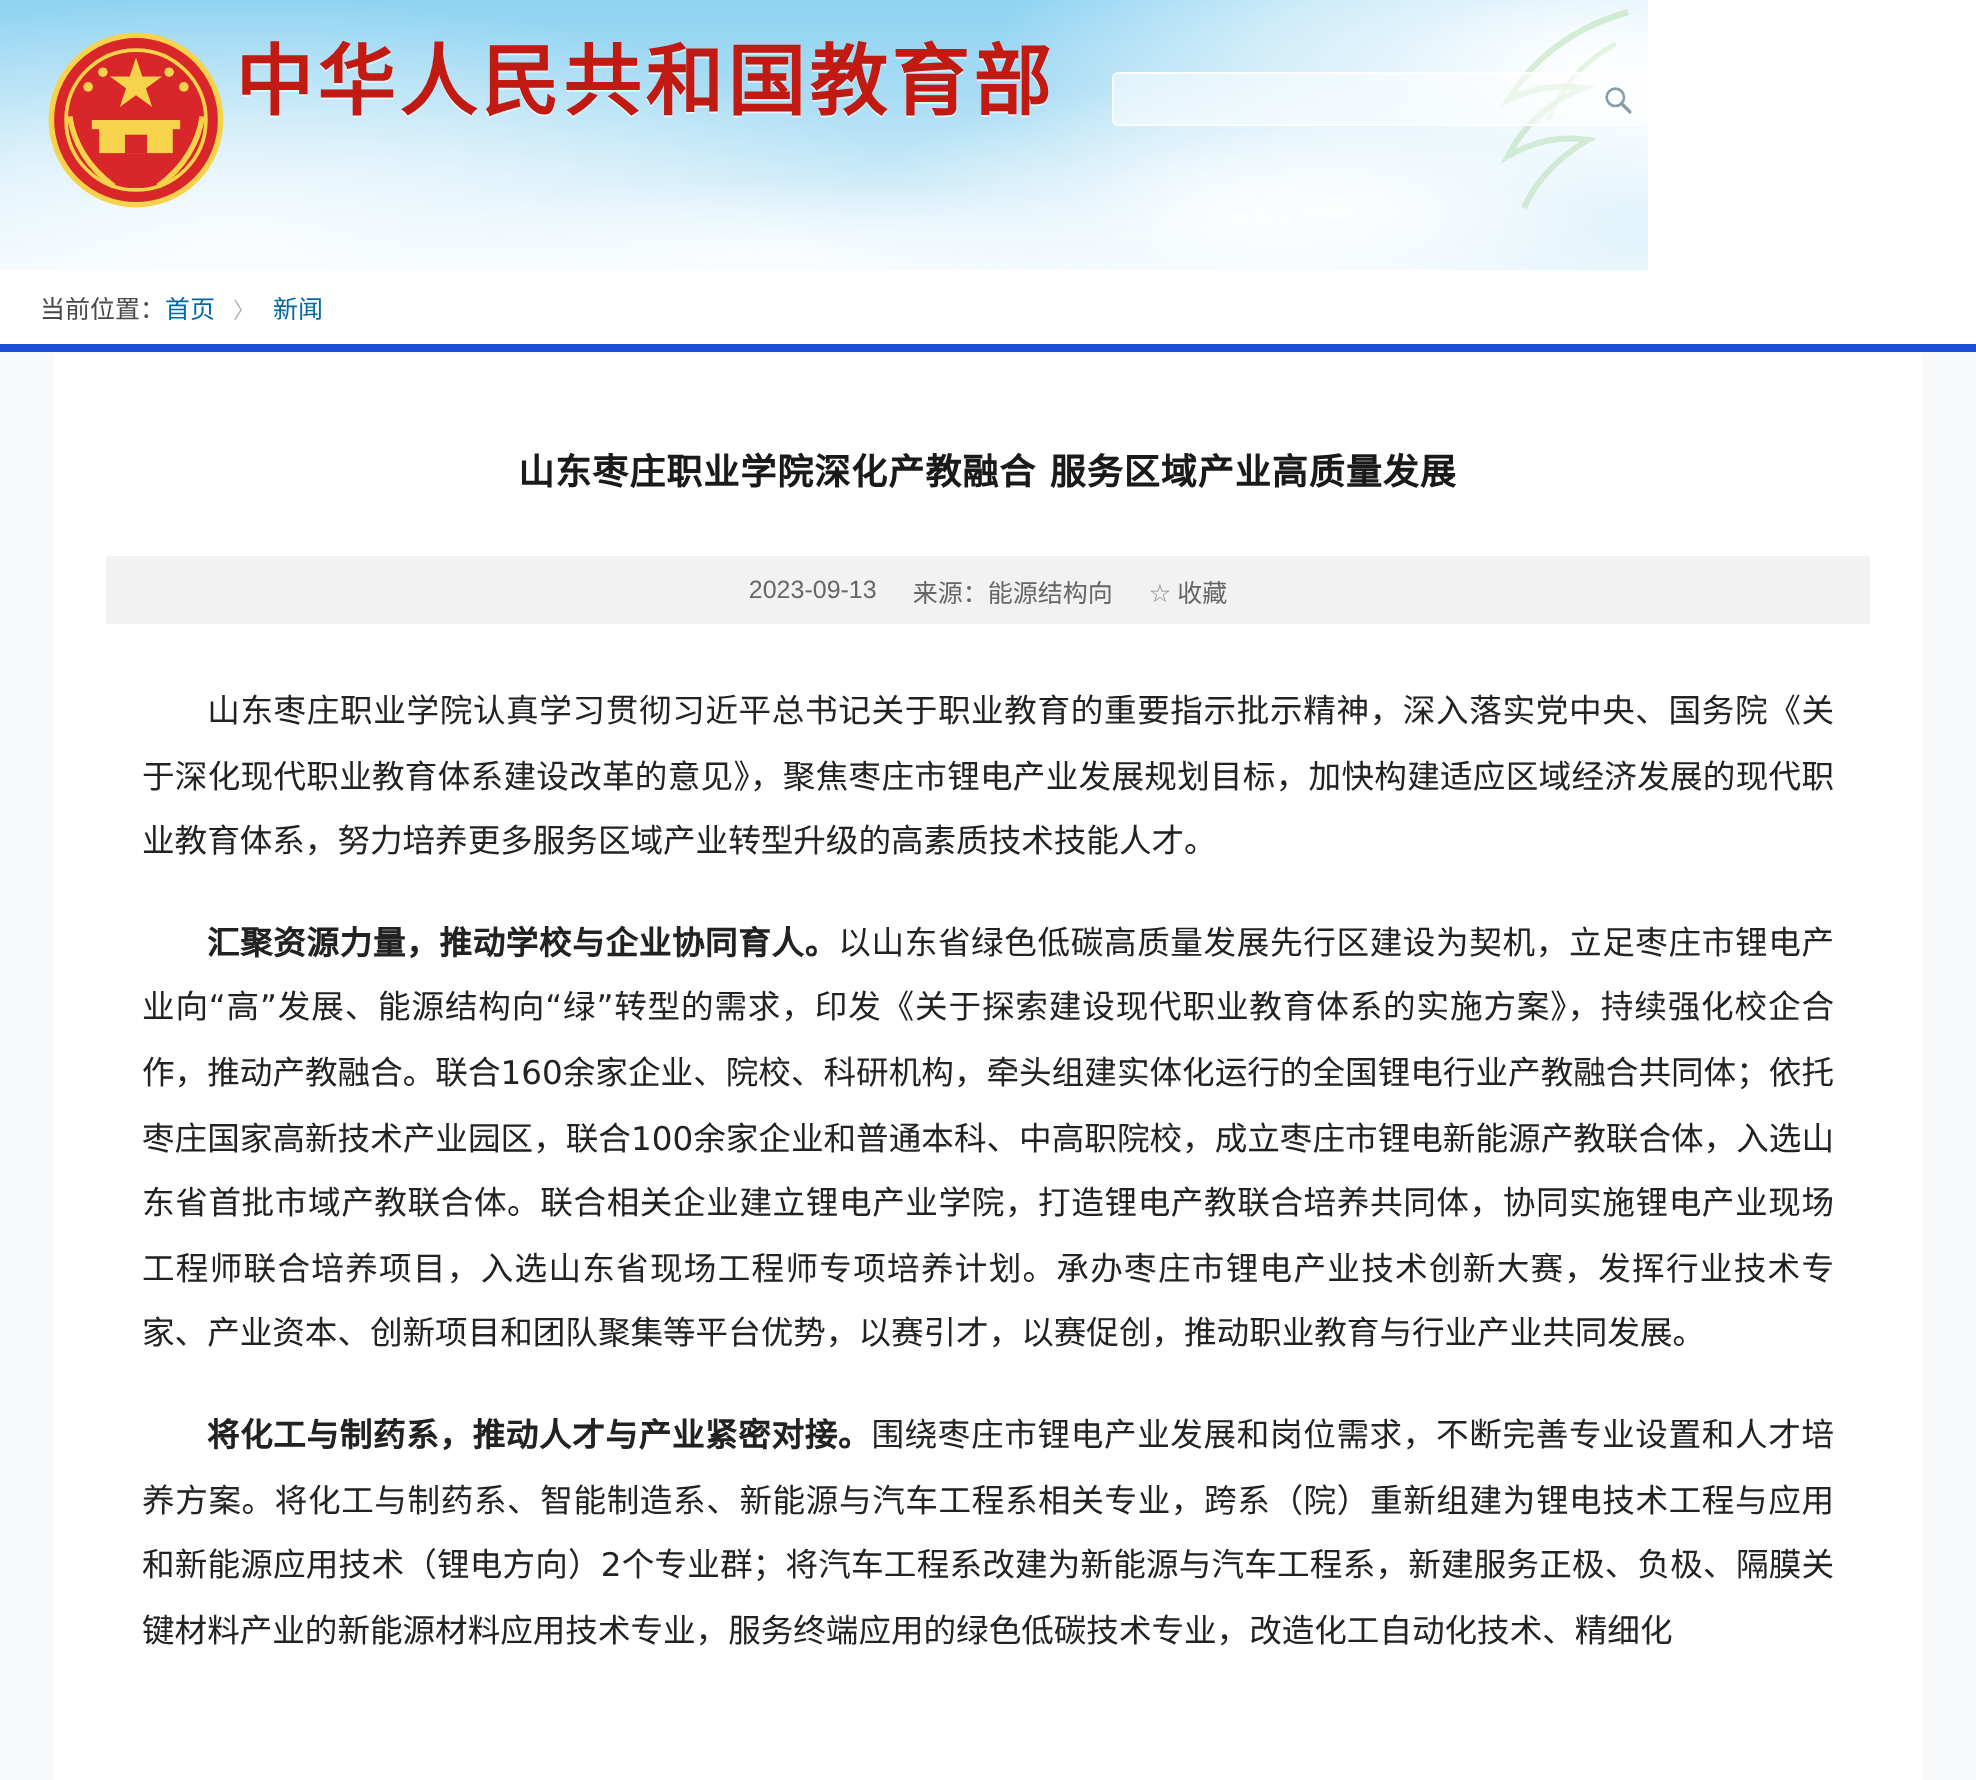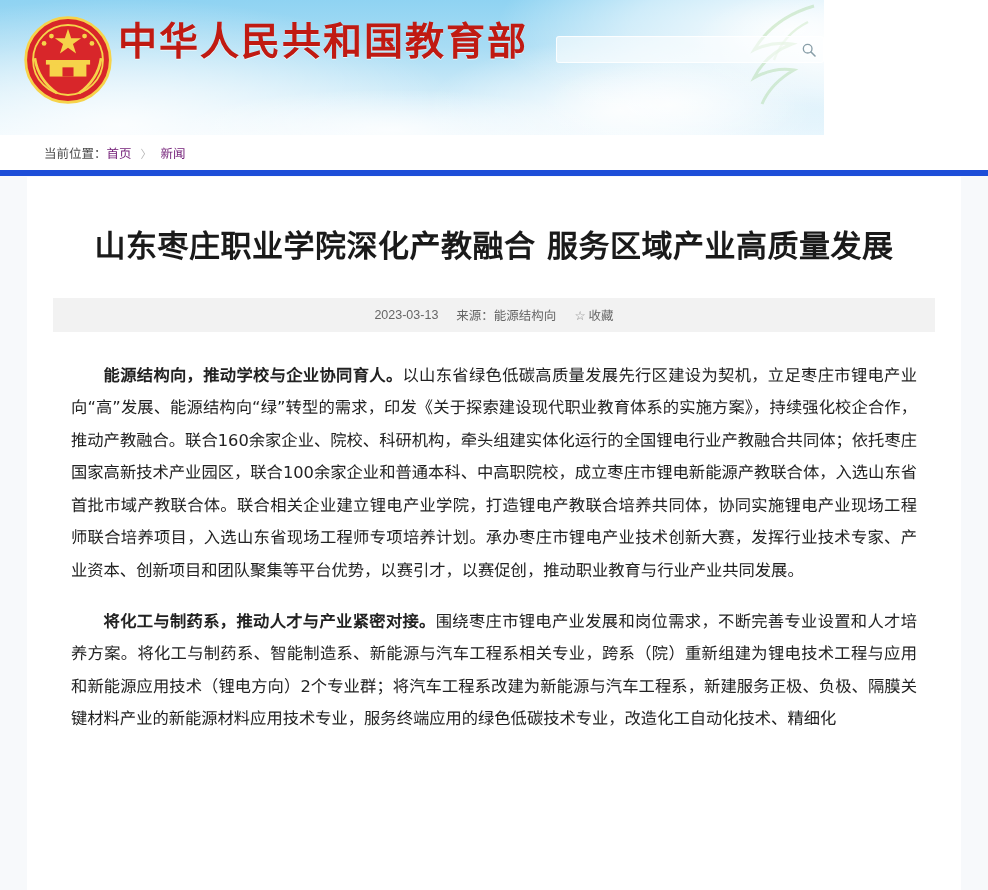--- a/index.html
+++ b/index.html
@@ -96,30 +96,30 @@
   .search-icon {
     position: absolute; right: 6px; top: 5px;
     width: 16px; height: 16px; opacity: 0.65;
   }
 
   
   .crumb-bar {
     width: 988px;
     height: 41px;
     background: #ffffff;
-    border-bottom: 6px solid #1d4ed8;
+    border-bottom: 4px solid #1d4ed8;
     display: flex;
     align-items: center;
-    padding-left: 44px;
+    padding-left: 20px;
     font-size: 12.5px;
     color: #4a4a4a;
   }
   .crumb-bar .label { color: #4a4a4a; }
   .crumb-bar a {
-    color: #701a75;
+    color: #0369a1;
     text-decoration: none;
   }
   .crumb-bar .sep {
     margin: 0 9px;
     color: #b6b6b6;
     font-size: 11px;
   }
 
   
   .page {
@@ -129,21 +129,21 @@
   }
   .article {
     margin: 0 auto;
     width: 934px;
     background: #ffffff;
     min-height: 714px;
     padding: 46px 26px 0 26px;
   }
   .article-title {
     text-align: center;
-    font-size: 31px;
+    font-size: 18px;
     font-weight: bold;
     color: #1a1a1a;
     line-height: 1.5;
     letter-spacing: 0.5px;
     margin: 0 0 28px 0;
     font-family: "DejaVu Sans", "Liberation Sans", sans-serif;
   }
   .meta-bar {
     background: #f2f2f2;
     height: 34px;
@@ -224,32 +224,35 @@
   <span class="sep">〉</span>
   <a href="#">新闻</a>
 </div>
 
 <div class="page">
   <div class="article">
 
     <h1 class="article-title">山东枣庄职业学院深化产教融合 服务区域产业高质量发展</h1>
 
     <div class="meta-bar">
-      <span>2023-03-13</span>
+      <span>2023-09-13</span>
       <span>
         <span>来源：</span><span>能源结构向</span>
       </span>
       <span class="fav">
         <span class="star">☆</span><span>收藏</span>
       </span>
     </div>
 
     <div class="content">
       <p>
-        <b>能源结构向，推动学校与企业协同育人。</b><span>以山东省绿色低碳高质量发展先行区建设为契机，立足枣庄市锂电产业向“高”发展、能源结构向“绿”转型的需求，印发《关于探索建设现代职业教育体系的实施方案》，持续强化校企合作，推动产教融合。联合160余家企业、院校、科研机构，牵头组建实体化运行的全国锂电行业产教融合共同体；依托枣庄国家高新技术产业园区，联合100余家企业和普通本科、中高职院校，成立枣庄市锂电新能源产教联合体，入选山东省首批市域产教联合体。联合相关企业建立锂电产业学院，打造锂电产教联合培养共同体，协同实施锂电产业现场工程师联合培养项目，入选山东省现场工程师专项培养计划。承办枣庄市锂电产业技术创新大赛，发挥行业技术专家、产业资本、创新项目和团队聚集等平台优势，以赛引才，以赛促创，推动职业教育与行业产业共同发展。</span>
+        <span>山东枣庄职业学院认真学习贯彻习近平总书记关于职业教育的重要指示批示精神，深入落实党中央、国务院《关于深化现代职业教育体系建设改革的意见》，聚焦枣庄市锂电产业发展规划目标，加快构建适应区域经济发展的现代职业教育体系，努力培养更多服务区域产业转型升级的高素质技术技能人才。</span>
+      </p>
+      <p>
+        <b>汇聚资源力量，推动学校与企业协同育人。</b><span>以山东省绿色低碳高质量发展先行区建设为契机，立足枣庄市锂电产业向“高”发展、能源结构向“绿”转型的需求，印发《关于探索建设现代职业教育体系的实施方案》，持续强化校企合作，推动产教融合。联合160余家企业、院校、科研机构，牵头组建实体化运行的全国锂电行业产教融合共同体；依托枣庄国家高新技术产业园区，联合100余家企业和普通本科、中高职院校，成立枣庄市锂电新能源产教联合体，入选山东省首批市域产教联合体。联合相关企业建立锂电产业学院，打造锂电产教联合培养共同体，协同实施锂电产业现场工程师联合培养项目，入选山东省现场工程师专项培养计划。承办枣庄市锂电产业技术创新大赛，发挥行业技术专家、产业资本、创新项目和团队聚集等平台优势，以赛引才，以赛促创，推动职业教育与行业产业共同发展。</span>
       </p>
       <p>
         <b>将化工与制药系，推动人才与产业紧密对接。</b><span>围绕枣庄市锂电产业发展和岗位需求，不断完善专业设置和人才培养方案。将化工与制药系、智能制造系、新能源与汽车工程系相关专业，跨系（院）重新组建为锂电技术工程与应用和新能源应用技术（锂电方向）2个专业群；将汽车工程系改建为新能源与汽车工程系，新建服务正极、负极、隔膜关键材料产业的新能源材料应用技术专业，服务终端应用的绿色低碳技术专业，改造化工自动化技术、精细化</span>
       </p>
     </div>
 
   </div>
 </div>
 
 </body></html>

